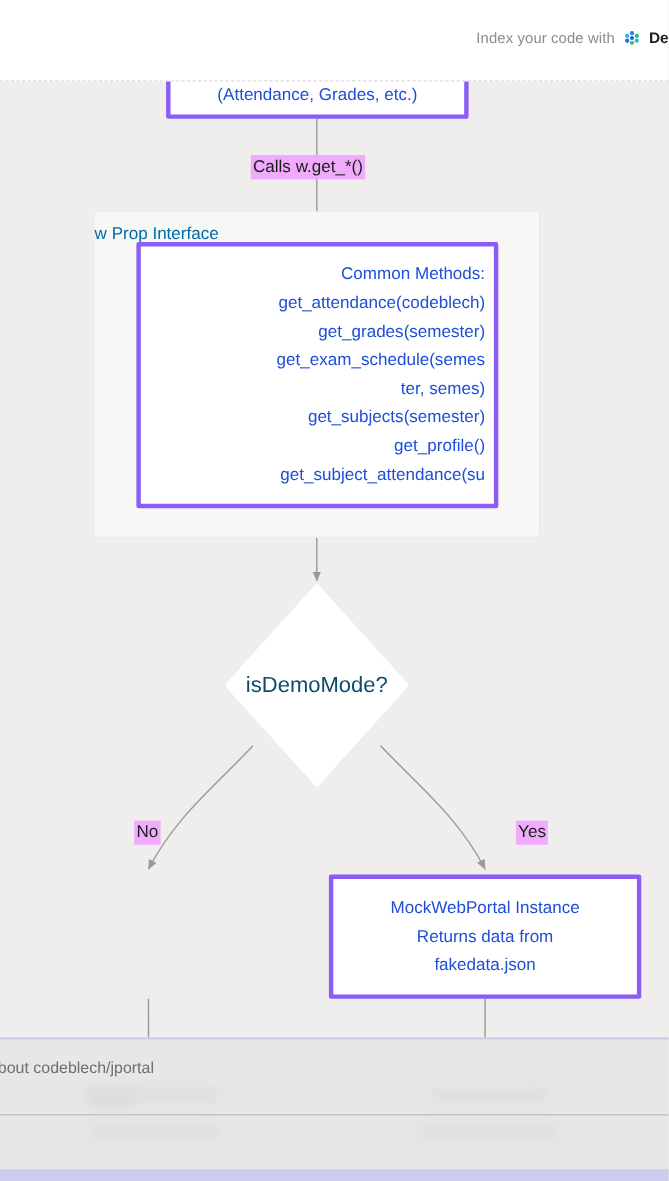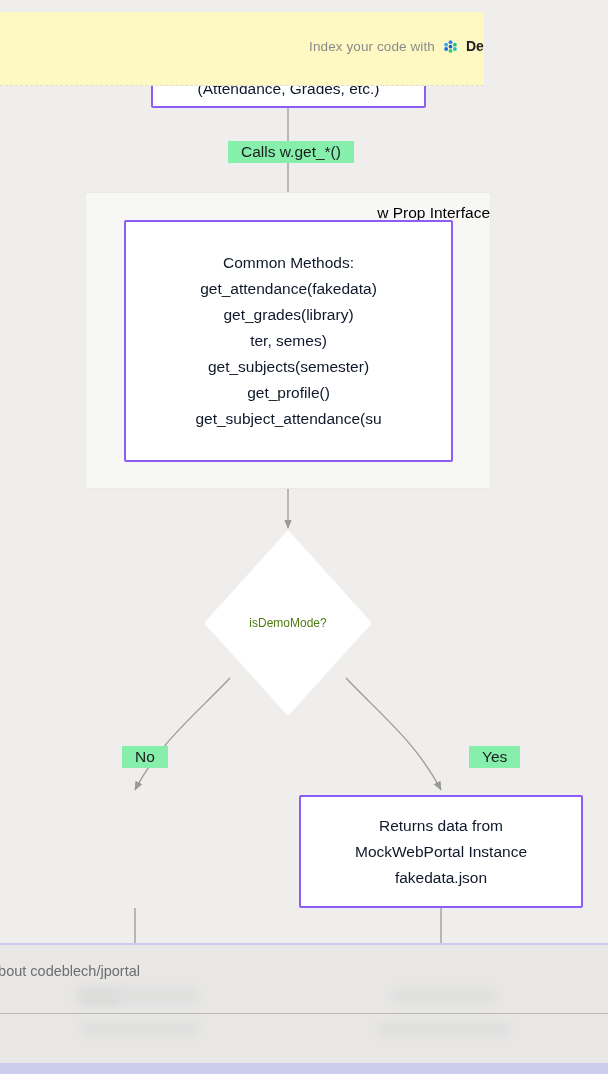--- a/index.html
+++ b/index.html
@@ -8,22 +8,22 @@
     width: 608px; height: 1074px;
     overflow: hidden;
     font-family: "Liberation Sans", sans-serif;
     background: #efeeec;
   }
 
   #root { position: relative; width: 608px; height: 1074px; background: #efeeec; }
 
   
   .header {
-    position: absolute; left: 0; top: 12px; width: 484px; height: 74px;
-    background: #fef9c3;
+    position: absolute; left: 0; top: 0; width: 608px; height: 74px;
+    background: #ffffff;
     border-bottom: 1px dashed #dedddb;
     z-index: 40;
   }
   .header-right {
     position: absolute; right: 0; top: 26px;
     display: flex; align-items: center; gap: 8px;
     padding-right: 0px;
     white-space: nowrap;
   }
   .index-label {
@@ -33,25 +33,25 @@
   .deepwiki-text {
     font-size: 14px; font-weight: 700; color: #202020; letter-spacing: .1px; text-align: right;
   }
 
   
   .canvas { position: absolute; left: 0; top: 0; width: 608px; height: 1074px; }
 
   .node {
     position: absolute;
     background: #ffffff;
-    border: 2px solid #8b5cf6;
+    border: 4px solid #8b5cf6;
     border-radius: 2px;
     display: flex; flex-direction: column;
     align-items: center; justify-content: center;
-    color: #0f172a;
+    color: #1d4ed8;
     font-size: 15.5px;
     line-height: 26px;
     text-align: center;
   }
 
   
   #node-data-request {
     left: 151px; top: 40px; width: 275px; height: 68px;
     justify-content: flex-end; padding-bottom: 4px;
   }
@@ -60,58 +60,58 @@
   
   #subgraph-w-prop {
     position: absolute;
     left: 85px; top: 192px; width: 406px; height: 297px;
     background: #f7f7f6;
     border: 1px solid #eceae8;
     border-radius: 2px;
   }
   #subgraph-title {
     position: absolute; left: 0; top: 11px; width: 100%;
-    text-align: right; font-size: 15.5px; color: #000000;
+    text-align: left; font-size: 15.5px; color: #0369a1;
   }
 
   #node-common-methods {
     left: 124px; top: 220px; width: 329px; height: 242px;
-    font-size: 15.5px; line-height: 26px;
+    font-size: 15.5px; line-height: 26px; align-items: flex-end;
   }
   #node-common-methods .line { padding: 0 8px; }
 
   
   #node-is-demo-mode {
     position: absolute;
     left: 204px; top: 530px; width: 168px; height: 186px;
   }
   #node-is-demo-mode .diamond-shape {
     position: absolute; inset: 0;
     background: #ffffff;
     border: 1px solid #e4e3e1;
     clip-path: polygon(50% 0%, 100% 50%, 50% 100%, 0% 50%);
   }
   #node-is-demo-mode .diamond-label {
     position: absolute; inset: 0;
     display: flex; align-items: center; justify-content: center;
-    font-size: 12px; color: #4d7c0f;
+    font-size: 20px; color: #0c4a6e;
   }
 
   
   #node-webportal  { left: 25px;  top: 795px; width: 220px; height: 113px; }
   #node-mockportal { left: 299px; top: 795px; width: 284px; height: 113px; }
 
   
   .edge-label {
     position: absolute;
-    background: #86efac;
+    background: #f0abfc;
     color: #1c1c1c;
     font-size: 15.5px;
     line-height: 20px;
-    padding: 1px 13px;
+    padding: 1px 2px;
     white-space: nowrap;
   }
   #label-calls-get { left: 228px; top: 141px; }
   #label-no  { left: 122px; top: 746px; }
   #label-yes { left: 426px; top: 746px; margin-left: 43px; }
 
   
   .bottom-overlay {
     position: absolute; left: 0; bottom: 0; width: 608px; height: 131px;
     background: rgba(231,230,229,0.97);
@@ -172,40 +172,41 @@
     </div>
 
     <div class="edge-label" id="label-calls-get">Calls w.get_*()</div>
 
     <div id="subgraph-w-prop">
       <div id="subgraph-title">w Prop Interface</div>
     </div>
 
     <div class="node" id="node-common-methods">
       <div class="line">Common Methods:</div>
-      <div class="line">get_attendance(fakedata)</div>
-      <div class="line">get_grades(library)</div>
+      <div class="line">get_attendance(codeblech)</div>
+      <div class="line">get_grades(semester)</div>
+      <div class="line">get_exam_schedule(semes</div>
       <div class="line">ter, semes)</div>
       <div class="line">get_subjects(semester)</div>
       <div class="line">get_profile()</div>
       <div class="line">get_subject_attendance(su</div>
     </div>
 
     <div id="node-is-demo-mode">
       <div class="diamond-shape"></div>
       <div class="diamond-label">isDemoMode?</div>
     </div>
 
     <div class="edge-label" id="label-no">No</div>
     <div class="edge-label" id="label-yes">Yes</div>
 
 
     <div class="node" id="node-mockportal">
+      <div class="line">MockWebPortal Instance</div>
       <div class="line">Returns data from</div>
-      <div class="line">MockWebPortal Instance</div>
       <div class="line">fakedata.json</div>
     </div>
   </div>
 
   <div class="header">
     <div class="header-right">
       <span class="index-label">Index your code with</span>
       <svg class="deepwiki-icon" viewBox="0 0 24 24">
         <circle cx="12" cy="5" r="3.1" fill="#2f7ff0"></circle>
         <circle cx="5" cy="9" r="3.1" fill="#3ea6f2"></circle>

